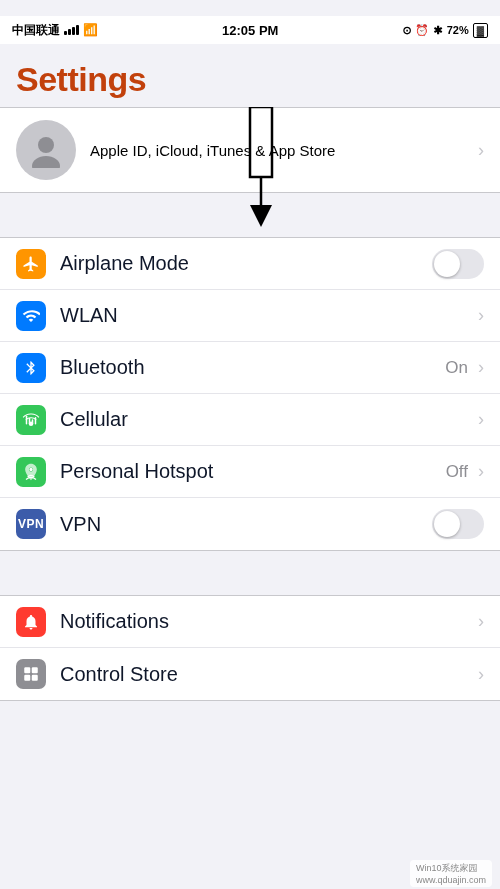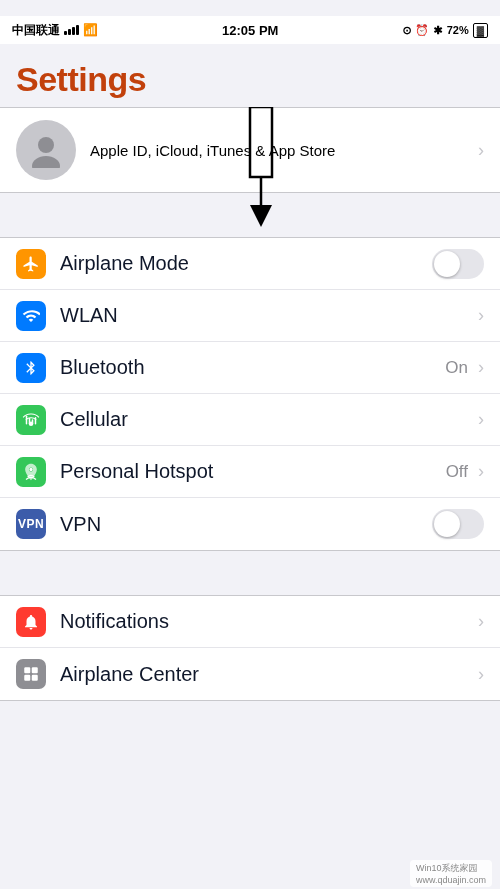--- a/index.html
+++ b/index.html
@@ -310,21 +310,21 @@
 
   <div class="settings-row">
     <div class="row-icon icon-gray">
       <svg width="18" height="18" viewBox="0 0 24 24" fill="white">
         <rect x="3" y="3" width="8" height="8" rx="1.5" fill="white"></rect>
         <rect x="13" y="3" width="8" height="8" rx="1.5" fill="white"></rect>
         <rect x="3" y="13" width="8" height="8" rx="1.5" fill="white"></rect>
         <rect x="13" y="13" width="8" height="8" rx="1.5" fill="white"></rect>
       </svg>
     </div>
-    <span class="row-label">Airplane Center</span>
+    <span class="row-label">Control Store</span>
     <span class="chevron">›</span>
   </div>
 
 </div>
 
 <div style="position:fixed;bottom:2px;right:8px;background:rgba(255,255,255,0.85);padding:2px 6px;border-radius:4px;font-size:9px;color:#888;">
   <span>Win10系统家园</span><br>
   <span>www.qduajin.com</span>
 </div>
 

